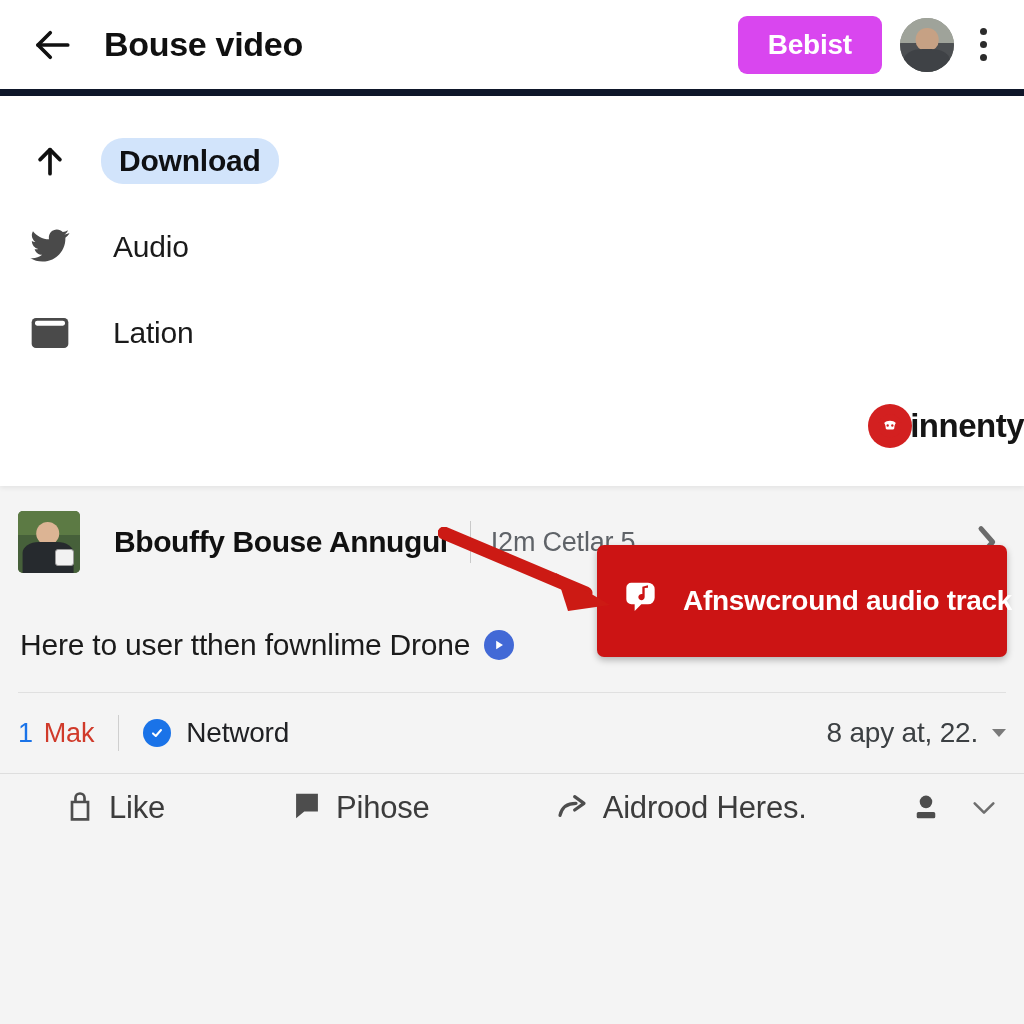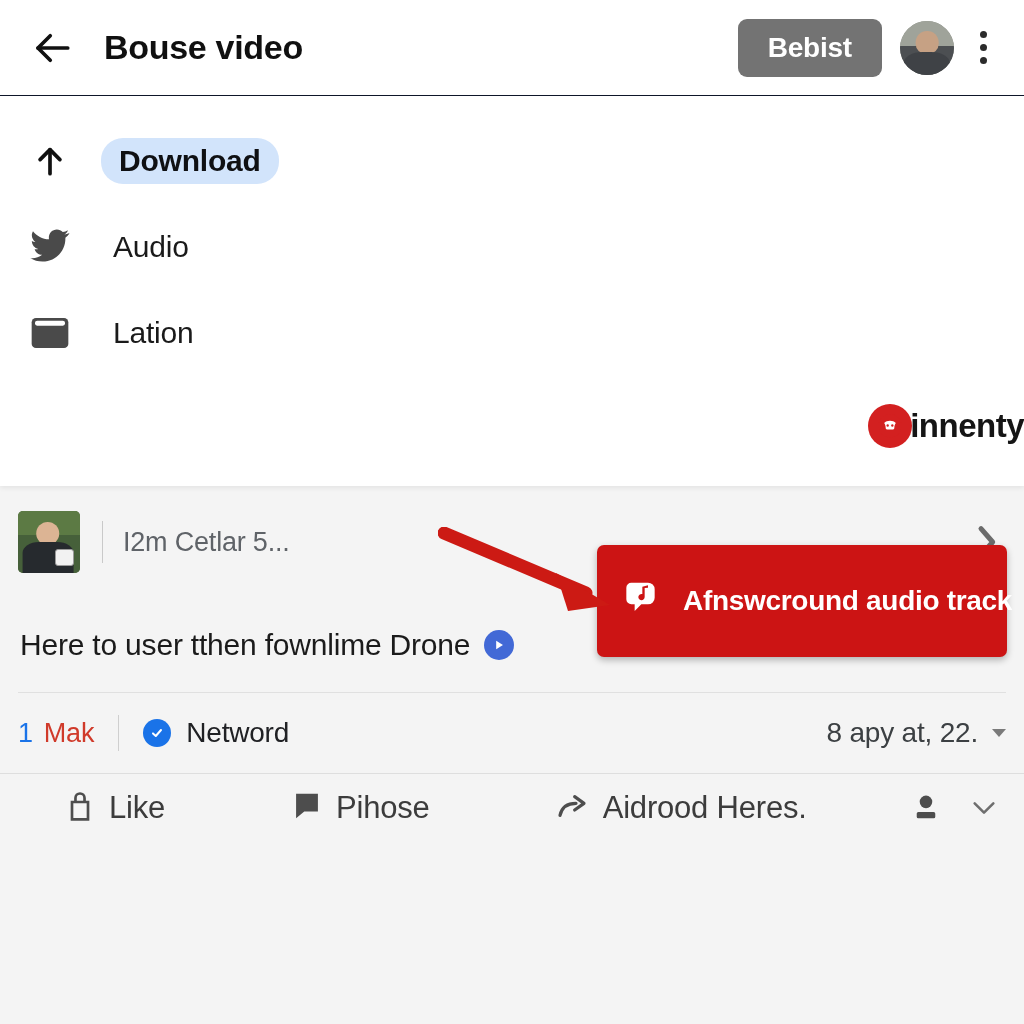--- a/index.html
+++ b/index.html
@@ -24,21 +24,21 @@
   }
 
   
   .header {
     height: 96px;
     background: #ffffff;
     display: flex;
     align-items: center;
     padding: 0 22px 0 26px;
     box-sizing: border-box;
-    border-bottom: 1px solid #0f172a;
+    border-bottom: 7px solid #0f172a;
     flex: 0 0 auto;
   }
   .back-arrow {
     width: 52px;
     height: 52px;
     display: flex;
     align-items: center;
     justify-content: center;
     flex: 0 0 auto;
     cursor: pointer;
@@ -46,21 +46,21 @@
   .header-title {
     font-size: 34px;
     font-weight: bold;
     color: #101010;
     margin-left: 26px;
     letter-spacing: -0.3px;
     white-space: nowrap;
   }
   .header-spacer { flex: 1 1 auto; }
   .primary-btn {
-    background: #737373;
+    background: #d946ef;
     color: #ffffff;
     font-size: 28px;
     font-weight: bold;
     padding: 13px 30px;
     border-radius: 9px;
     border: none;
     letter-spacing: -0.2px;
     cursor: pointer;
     font-family: "Liberation Sans", sans-serif;
   }
@@ -533,20 +533,21 @@
 
   <div class="panel-bottom">
 
     <div class="post-head">
       <div class="thumb">
         <div class="t-bg"></div>
         <div class="t-head"></div>
         <div class="t-body"></div>
         <div class="t-badge"></div>
       </div>
+      <div class="post-author">Bbouffy Bouse Annugul</div>
       <div class="post-divider"></div>
       <div class="post-meta">I2m Cetlar 5...</div>
       <div class="post-head-spacer"></div>
       <div class="chev-right">
         <svg width="26" height="40" viewBox="0 0 14 24" fill="none" stroke="#6b6b6b" stroke-width="3" stroke-linecap="round" stroke-linejoin="round">
           <polyline points="4,4 11,12 4,20"></polyline>
         </svg>
       </div>
     </div>
 

